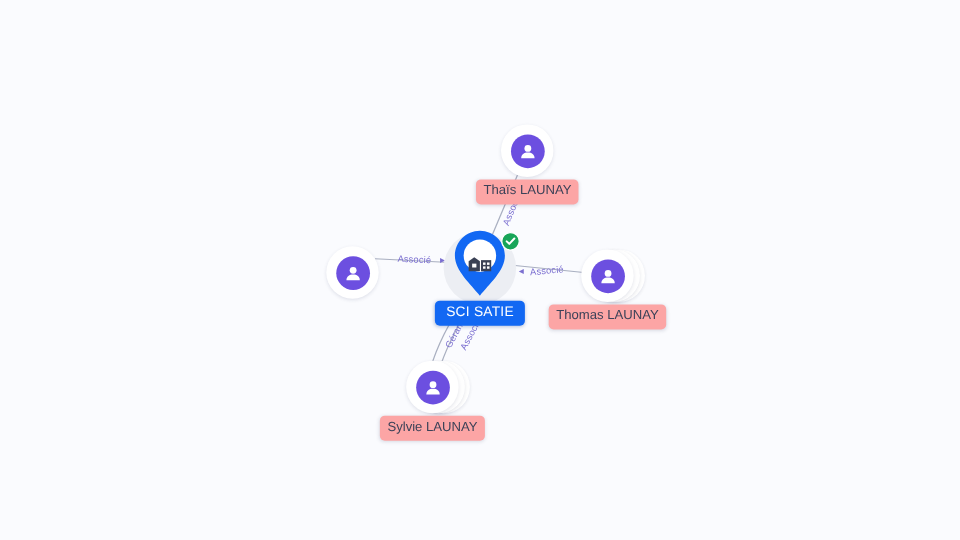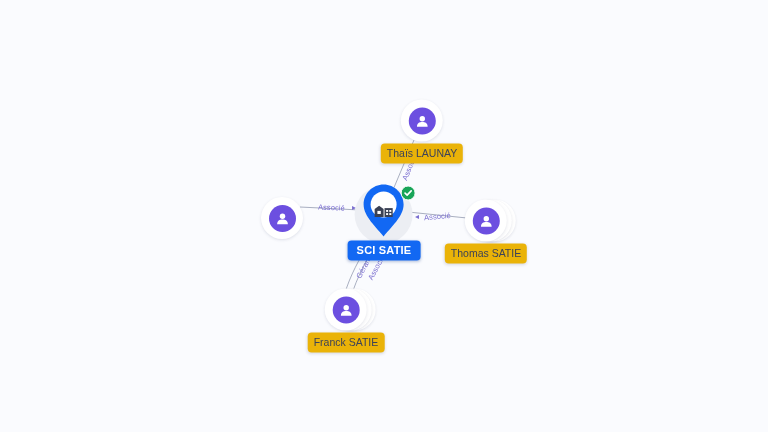--- a/index.html
+++ b/index.html
@@ -53,21 +53,21 @@
     border-radius: 50%;
     background: #6c4fe0;
     display: flex; align-items: center; justify-content: center;
     z-index: 3;
   }
   .avatar-circle svg { display: block; }
 
   .node-label {
     position: relative;
     margin-top: 1px;
-    background: #eab308;
+    background: #fca5a5;
     color: #3c4258;
     font-size: 10.5px;
     line-height: 13px;
     padding: 3px 6px 4px 6px;
     border-radius: 4px;
     white-space: nowrap;
     box-shadow: 0 1px 3px rgba(40,50,90,0.15);
     z-index: 5;
   }
 
@@ -106,21 +106,21 @@
     border: 1.5px solid #ffffff;
     display: flex; align-items: center; justify-content: center;
     z-index: 7;
   }
   .company-label {
     position: relative;
     margin-top: -5px;
     background: #1268f3;
     color: #ffffff;
     font-size: 11px;
-    font-weight: 700;
+    font-weight: 400;
     letter-spacing: 0.2px;
     line-height: 13px;
     padding: 3px 9px 4px 9px;
     border-radius: 4px;
     white-space: nowrap;
     box-shadow: 0 1px 3px rgba(20,60,140,0.28);
     z-index: 8;
   }
 
   
@@ -231,31 +231,31 @@
       <div class="halo s1"></div>
       <div class="halo s2"></div>
       <div class="halo s3"></div>
       <div class="avatar-circle">
         <svg width="15" height="15" viewBox="0 0 16 16">
           <circle cx="8" cy="5.6" r="2.9" fill="#ffffff"></circle>
           <path d="M2.3 14 C2.3 10.6 4.8 9.1 8 9.1 C11.2 9.1 13.7 10.6 13.7 14 Z" fill="#ffffff"></path>
         </svg>
       </div>
     </div>
-    <div class="node-label">Thomas SATIE</div>
+    <div class="node-label">Thomas LAUNAY</div>
   </div>
 
   <div class="node" id="node-franck" style="left:346px; top:320px;">
     <div class="person-avatar-wrap">
       <div class="halo s1"></div>
       <div class="halo s2"></div>
       <div class="halo s3"></div>
       <div class="avatar-circle">
         <svg width="15" height="15" viewBox="0 0 16 16">
           <circle cx="8" cy="5.6" r="2.9" fill="#ffffff"></circle>
           <path d="M2.3 14 C2.3 10.6 4.8 9.1 8 9.1 C11.2 9.1 13.7 10.6 13.7 14 Z" fill="#ffffff"></path>
         </svg>
       </div>
     </div>
-    <div class="node-label">Franck SATIE</div>
+    <div class="node-label">Sylvie LAUNAY</div>
   </div>
 
 </div>
 
 </body></html>

